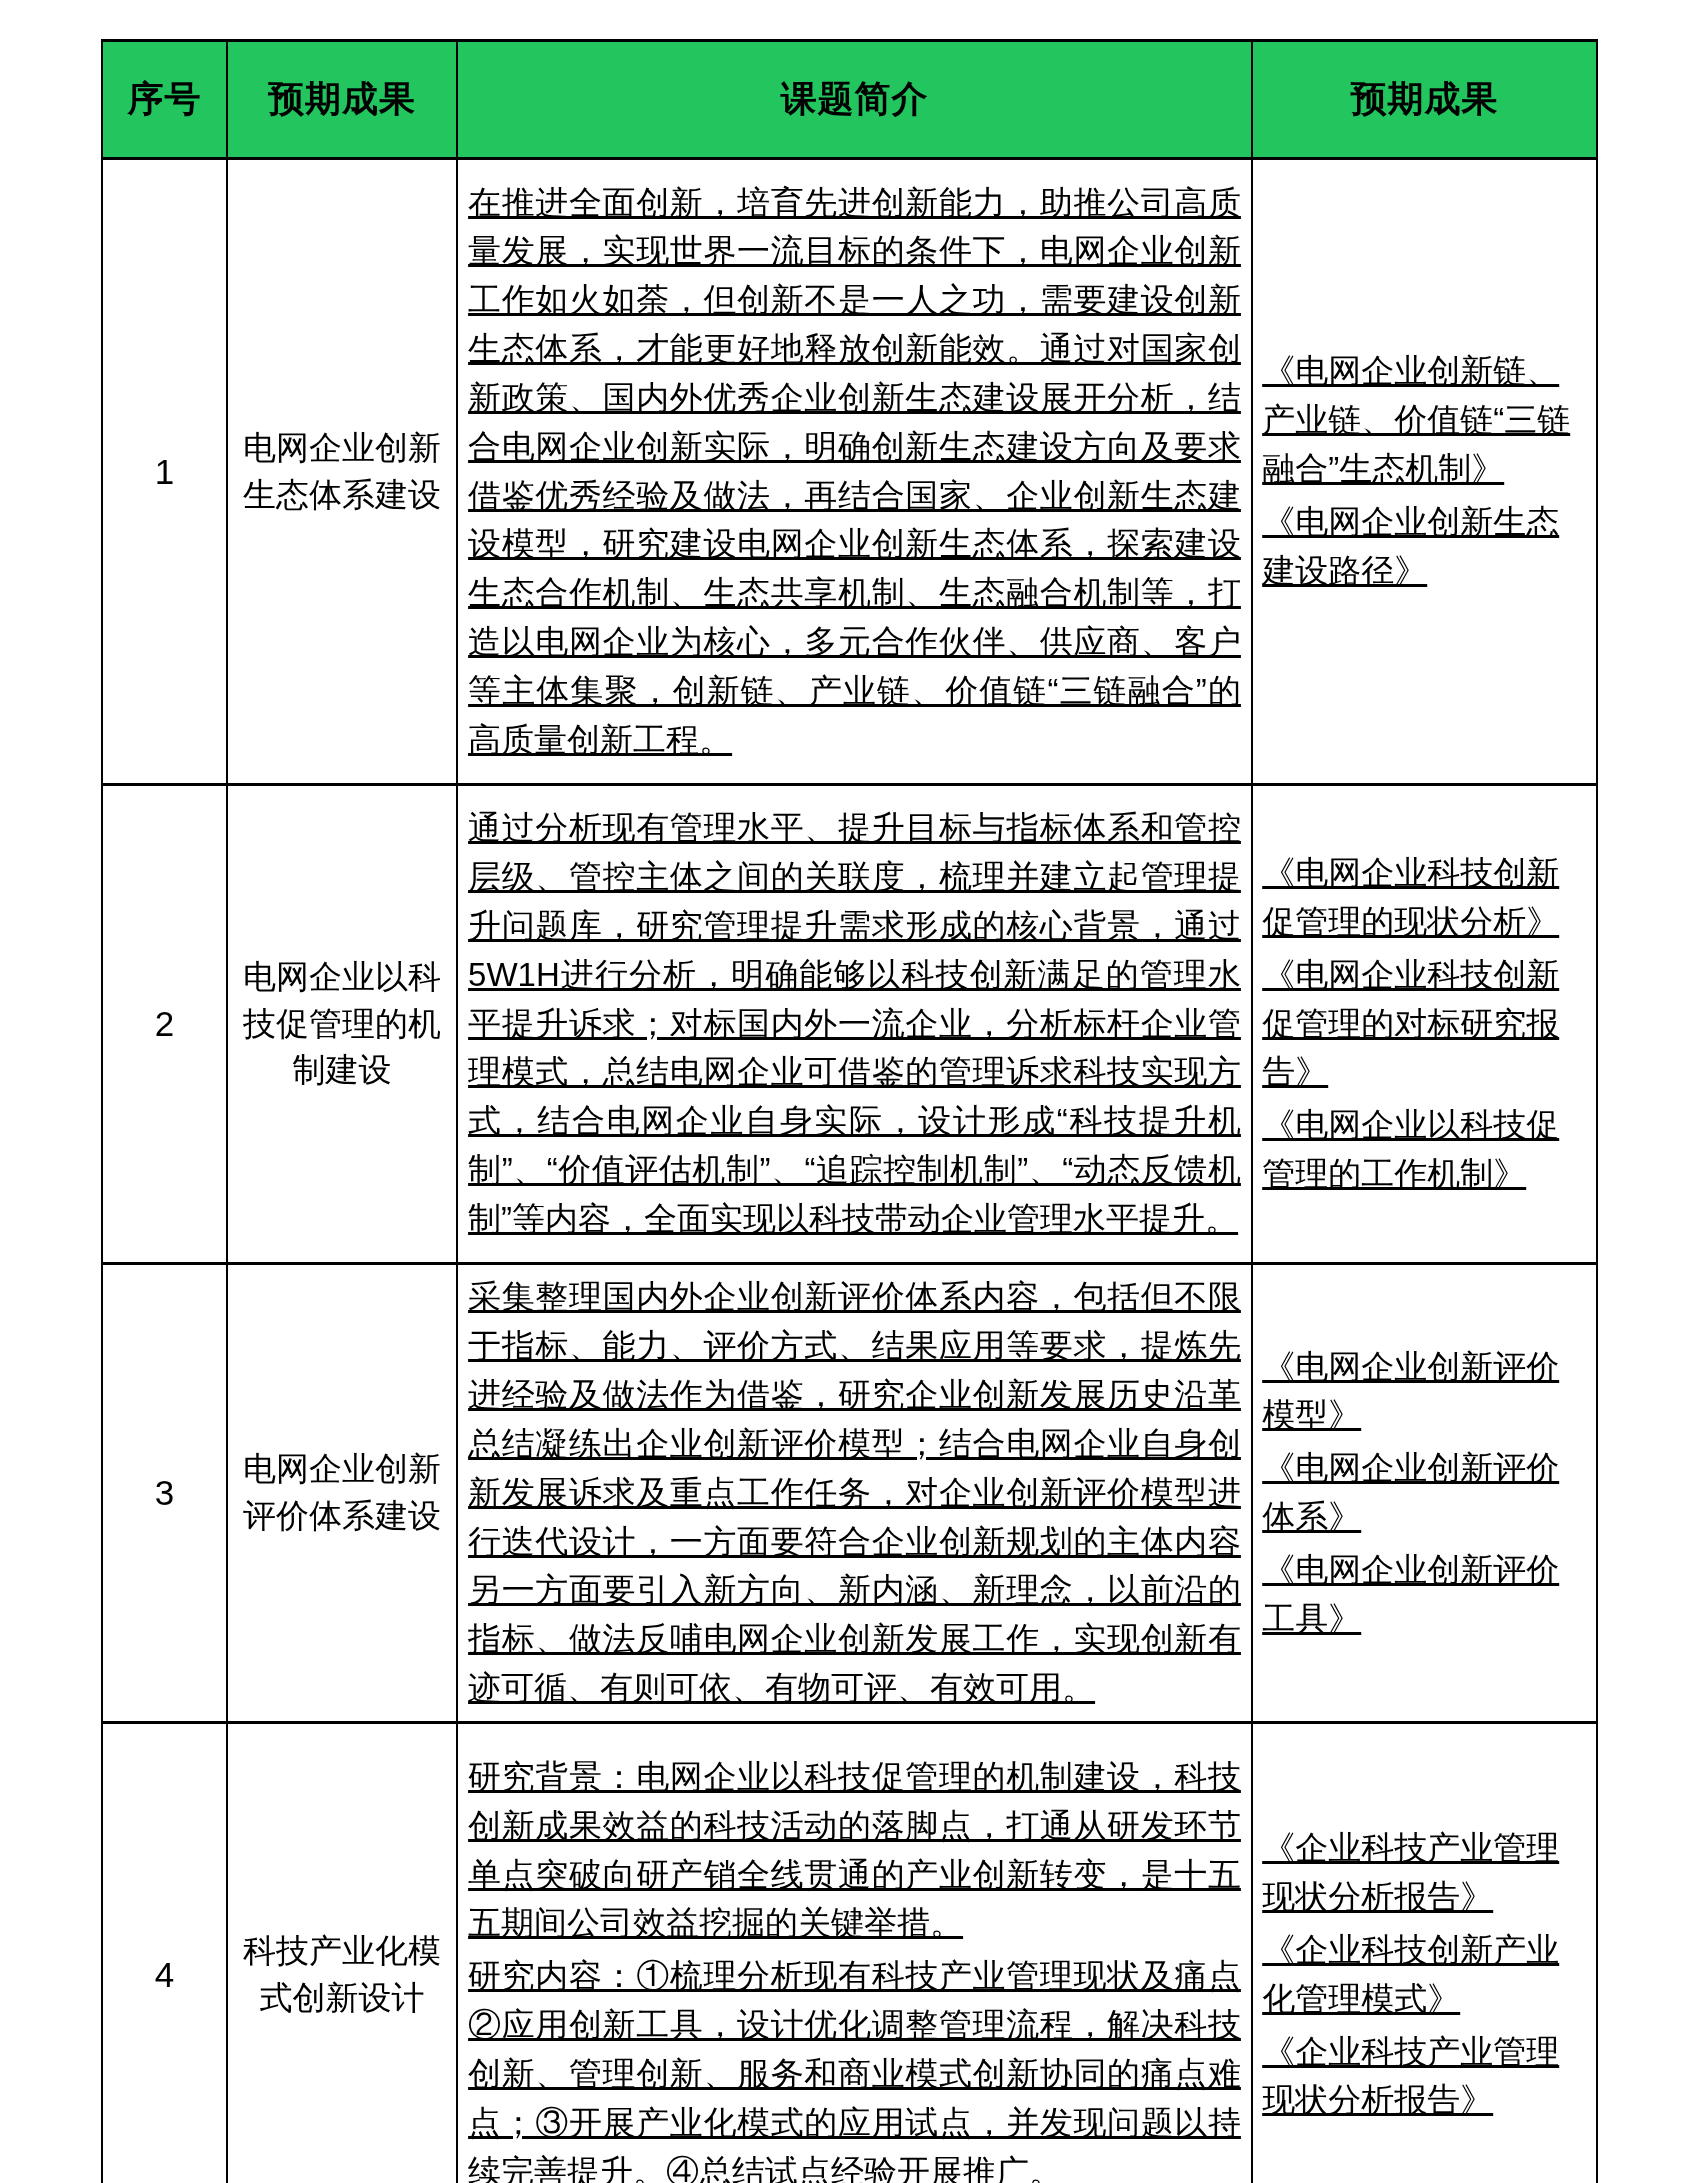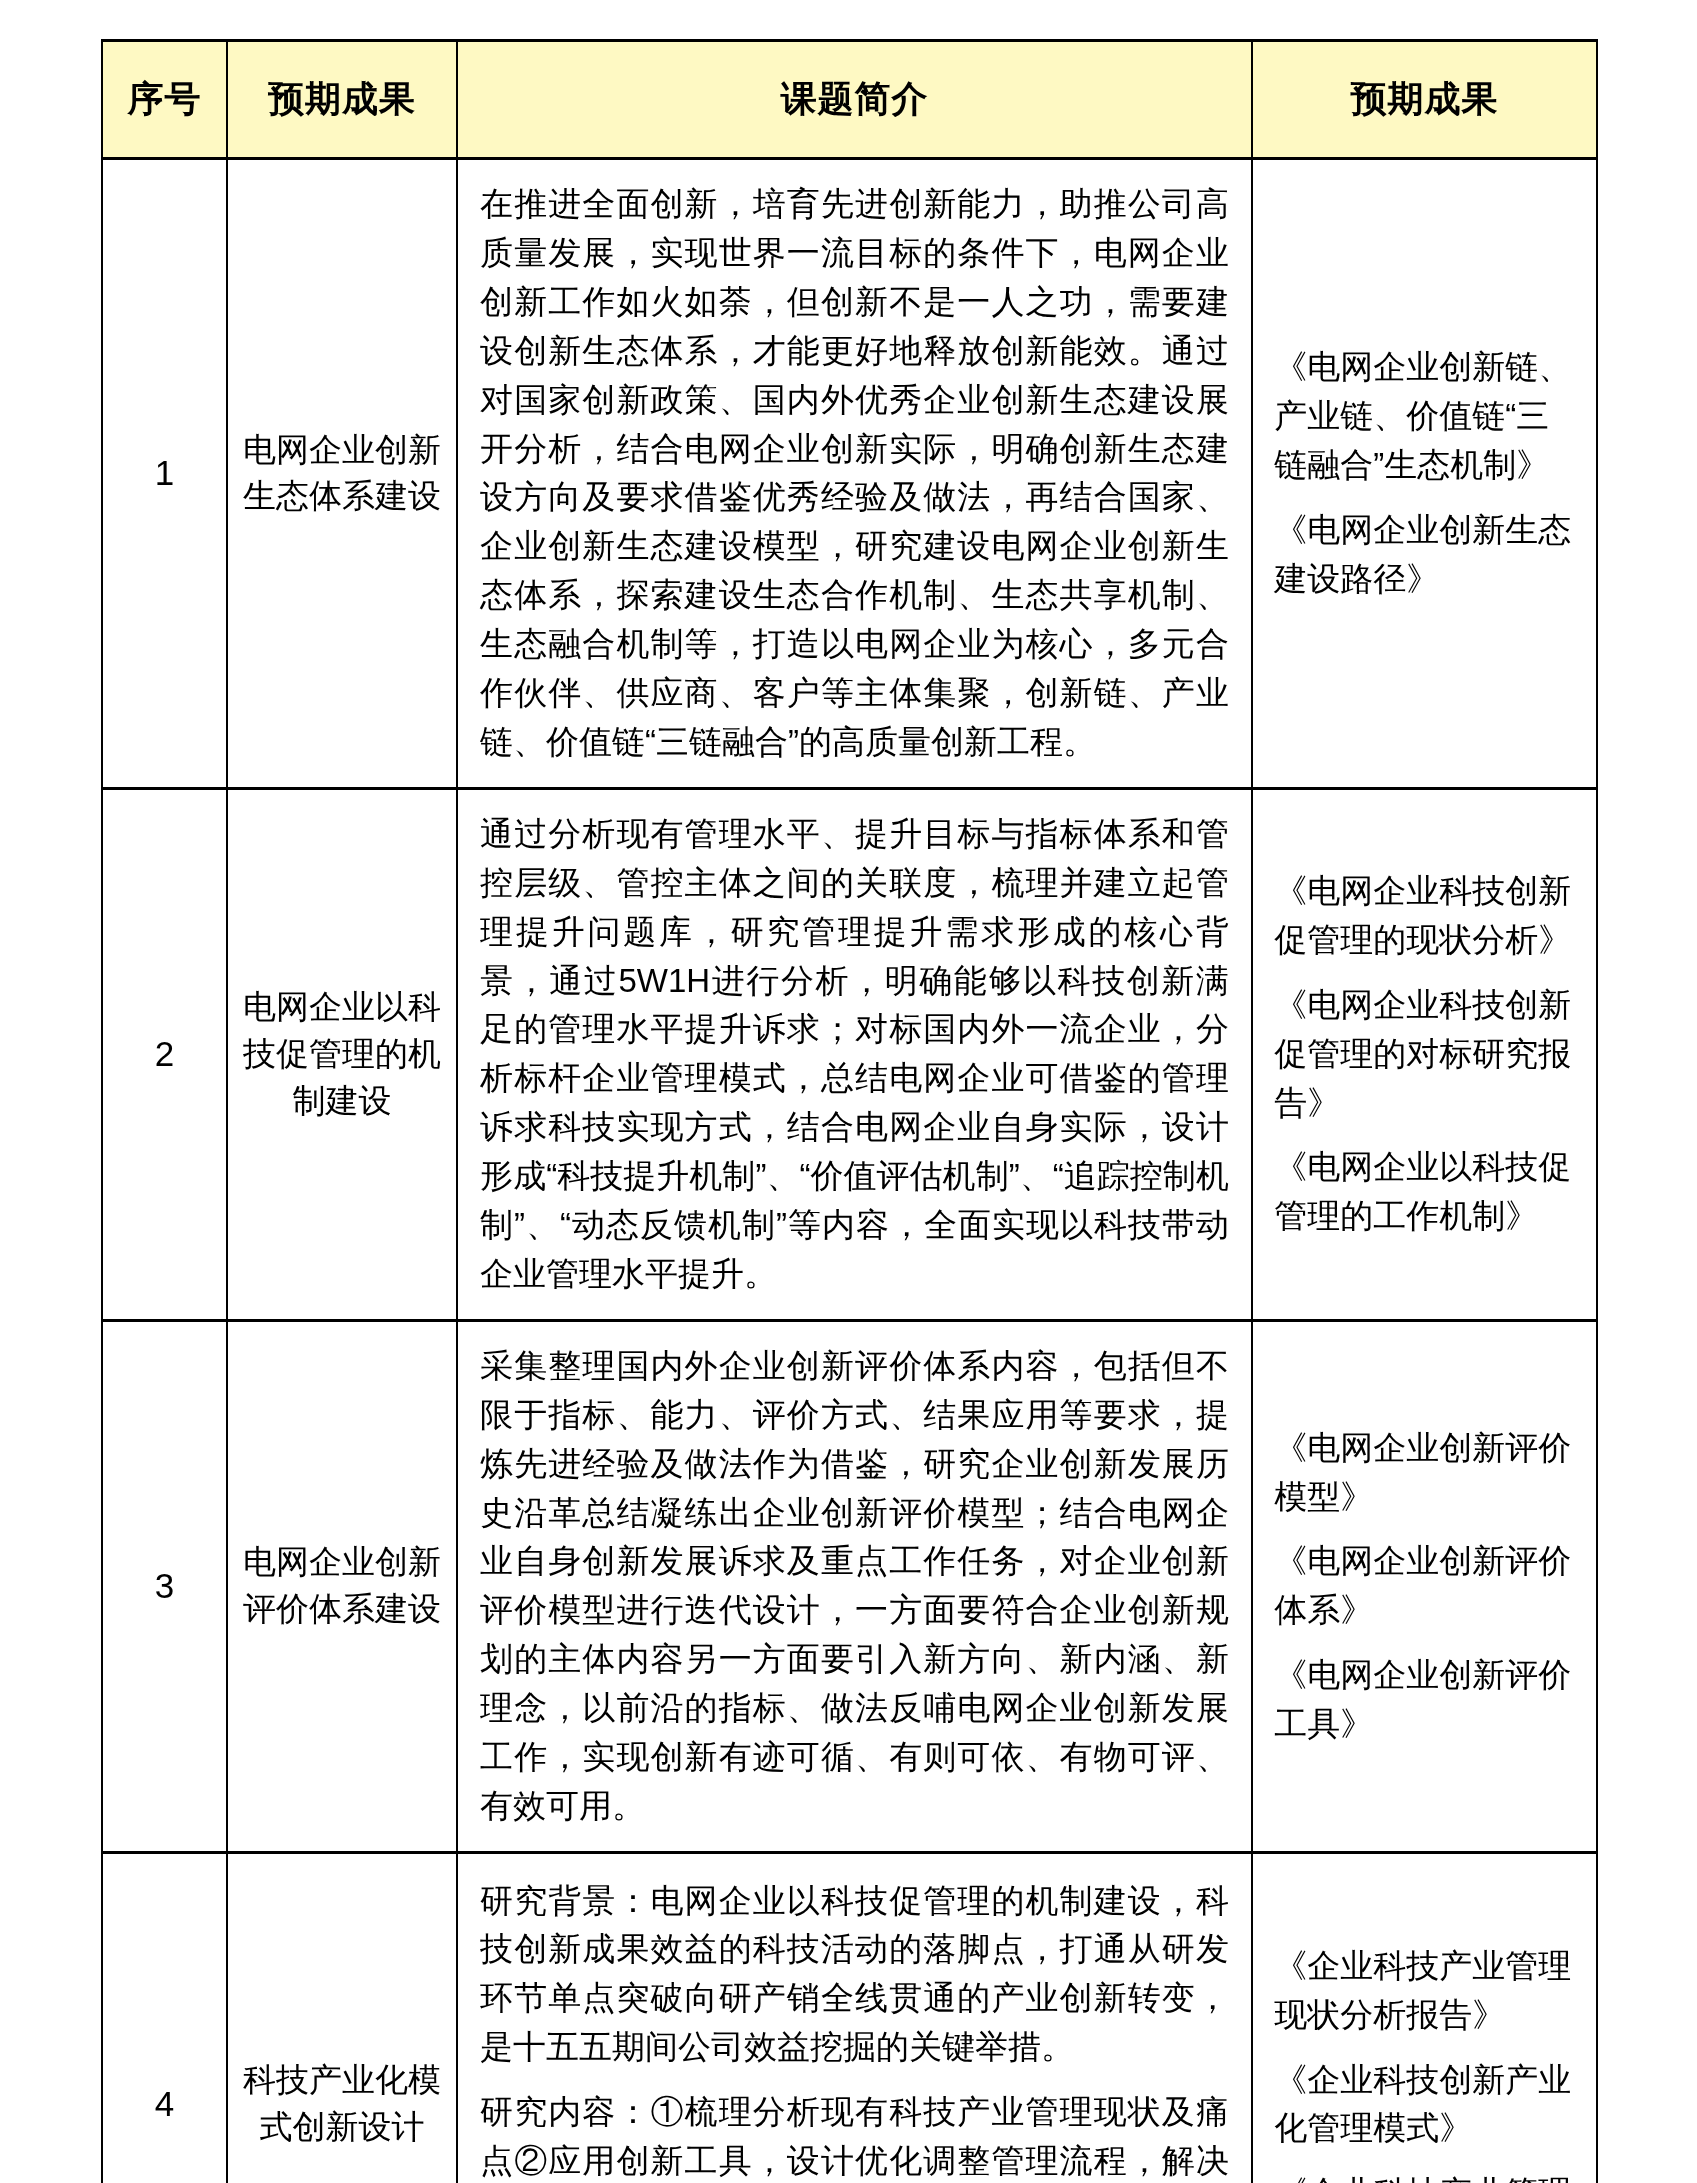--- a/index.html
+++ b/index.html
@@ -39,21 +39,21 @@
     box-sizing: border-box;
     overflow: hidden;
   }
   tr.header-row { height: 118px; }
   tr.row-1 { height: 626px; }
   tr.row-2 { height: 479px; }
   tr.row-3 { height: 437px; }
   tr.row-4 { height: 504px; }
 
   th.hcell {
-    background: #fef9c3;
+    background: #22c55e;
     font-size: 36px;
     font-weight: 700;
     text-align: center;
     letter-spacing: 0.9px;
     margin-left: 14px;
   }
   td.c-index {
     font-size: 35px;
     text-align: center;
   }
@@ -72,22 +72,23 @@
     word-break: break-all;
   }
   td.c-outcome {
     font-size: 33px;
     text-align: left;
     line-height: 1.48;
     padding: 4.4px 5.2px;
     word-break: break-all;
   }
   .para, .outcome-item {
-    margin: 16px;
+    margin: 4px;
     padding: 0;
+    text-decoration: underline;
   }
 </style>
 </head>
 <body>
 
 <div class="page">
   <div class="table-wrap">
     <table class="projects">
       <colgroup>
         <col style="width:125px">

